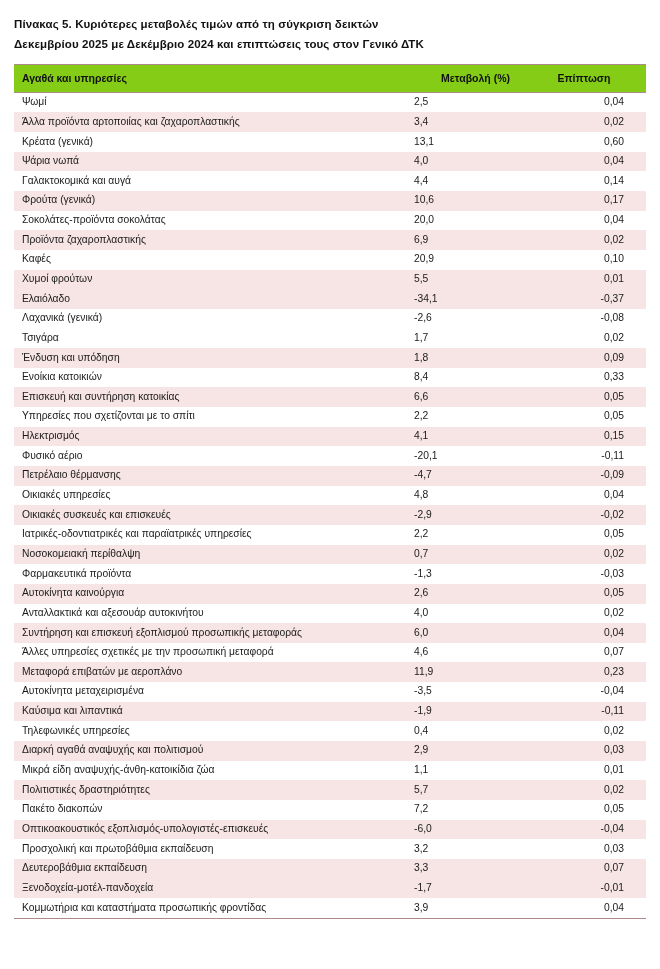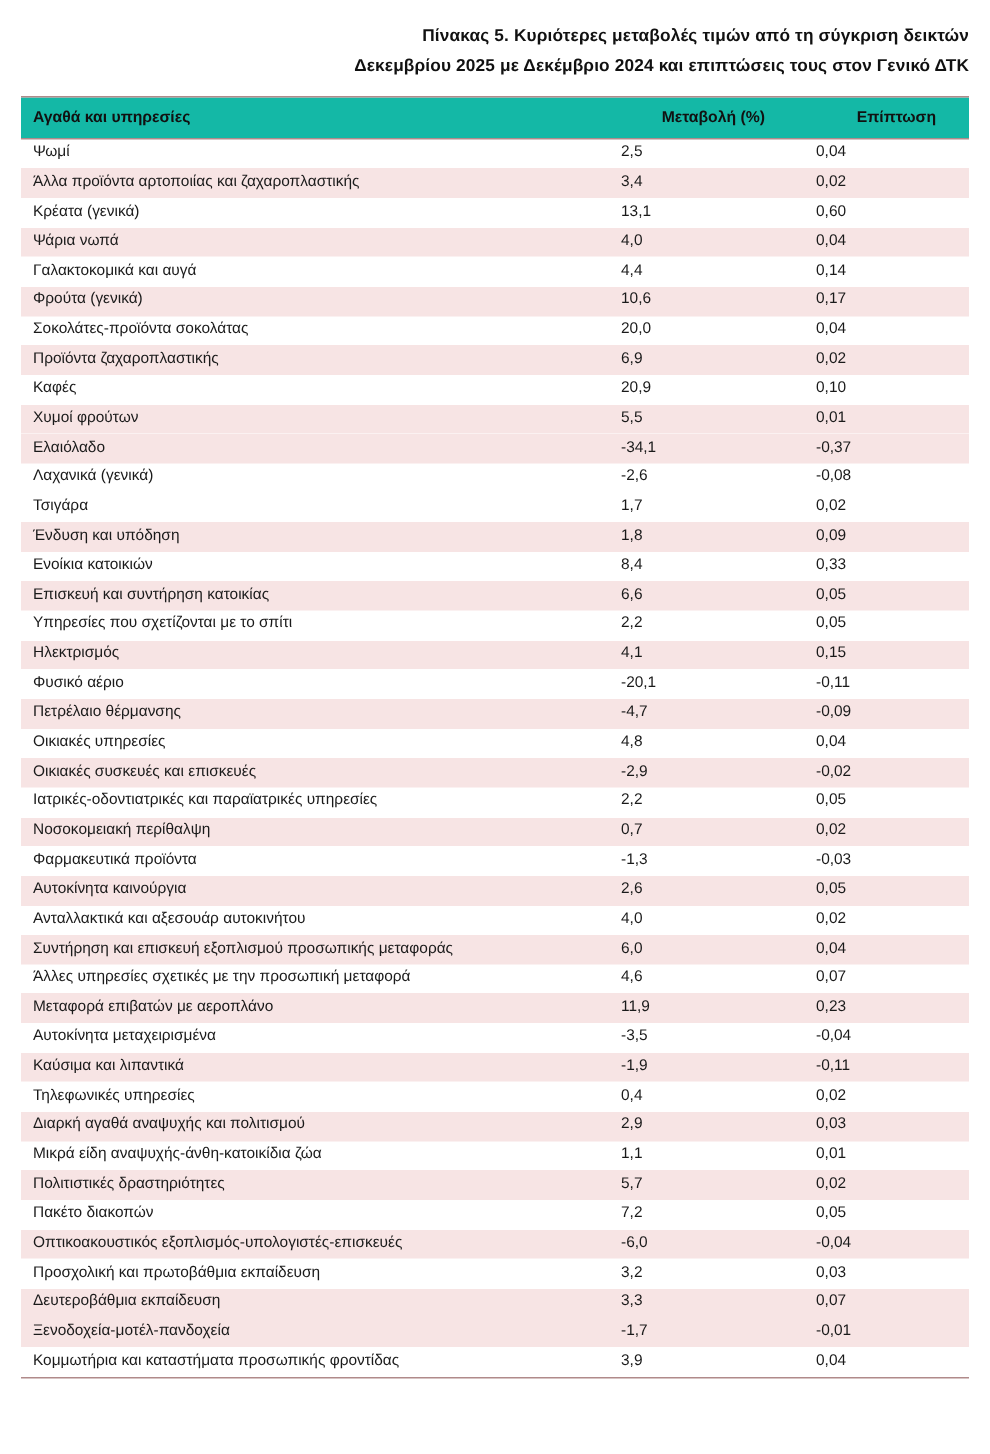--- a/index.html
+++ b/index.html
@@ -12,21 +12,21 @@
     min-height: 969px;
     font-family: "Liberation Sans", sans-serif;
     color: #1a1a1a;
   }
   .page {
     width: 660px;
     box-sizing: border-box;
     padding: 14px 14px 0 14px;
   }
   .title-block {
-    text-align: right;
+    text-align: left;
     margin: 0 0 10px 0;
   }
   .title-line {
     font-size: 11.5px;
     font-weight: bold;
     color: #111111;
     line-height: 1.75;
     letter-spacing: 0.1px;
   }
   table.data {
@@ -34,50 +34,51 @@
     margin: 0 auto;
     border-collapse: collapse;
     table-layout: fixed;
     font-size: 10.3px;
   }
   table.data col.c-label { width: 392px; }
   table.data col.c-change { width: 130px; }
   table.data col.c-impact { width: 110px; }
 
   table.data thead th {
-    background: #14b8a6;
+    background: #84cc16;
     font-weight: bold;
     font-size: 10.5px;
     color: #111111;
     padding: 7px 8px 7px 8px;
     border-top: 1.2px solid #b08a8a;
     border-bottom: 1.2px solid #b08a8a;
     text-align: left;
     line-height: 1.2;
   }
   table.data thead th.num {
     text-align: right;
     padding-right: 26px;
   }
   table.data thead th.num2 {
-    text-align: right;
+    text-align: center;
     padding-right: 22px;
   }
   table.data tbody td {
     padding: 3.4px 8px;
     line-height: 1.25;
     border: none;
     white-space: nowrap;
     overflow: hidden;
     text-overflow: ellipsis;
   }
   table.data tbody td.num {
     padding-right: 26px;
   }
   table.data tbody td.num2 {
+    text-align: right;
     padding-right: 22px;
   }
   table.data tbody tr.odd td {
     background: #ffffff;
   }
   table.data tbody tr.even td {
     background: #f7e4e4;
   }
   table.data tbody tr:last-child td {
     border-bottom: 1.2px solid #b08a8a;

